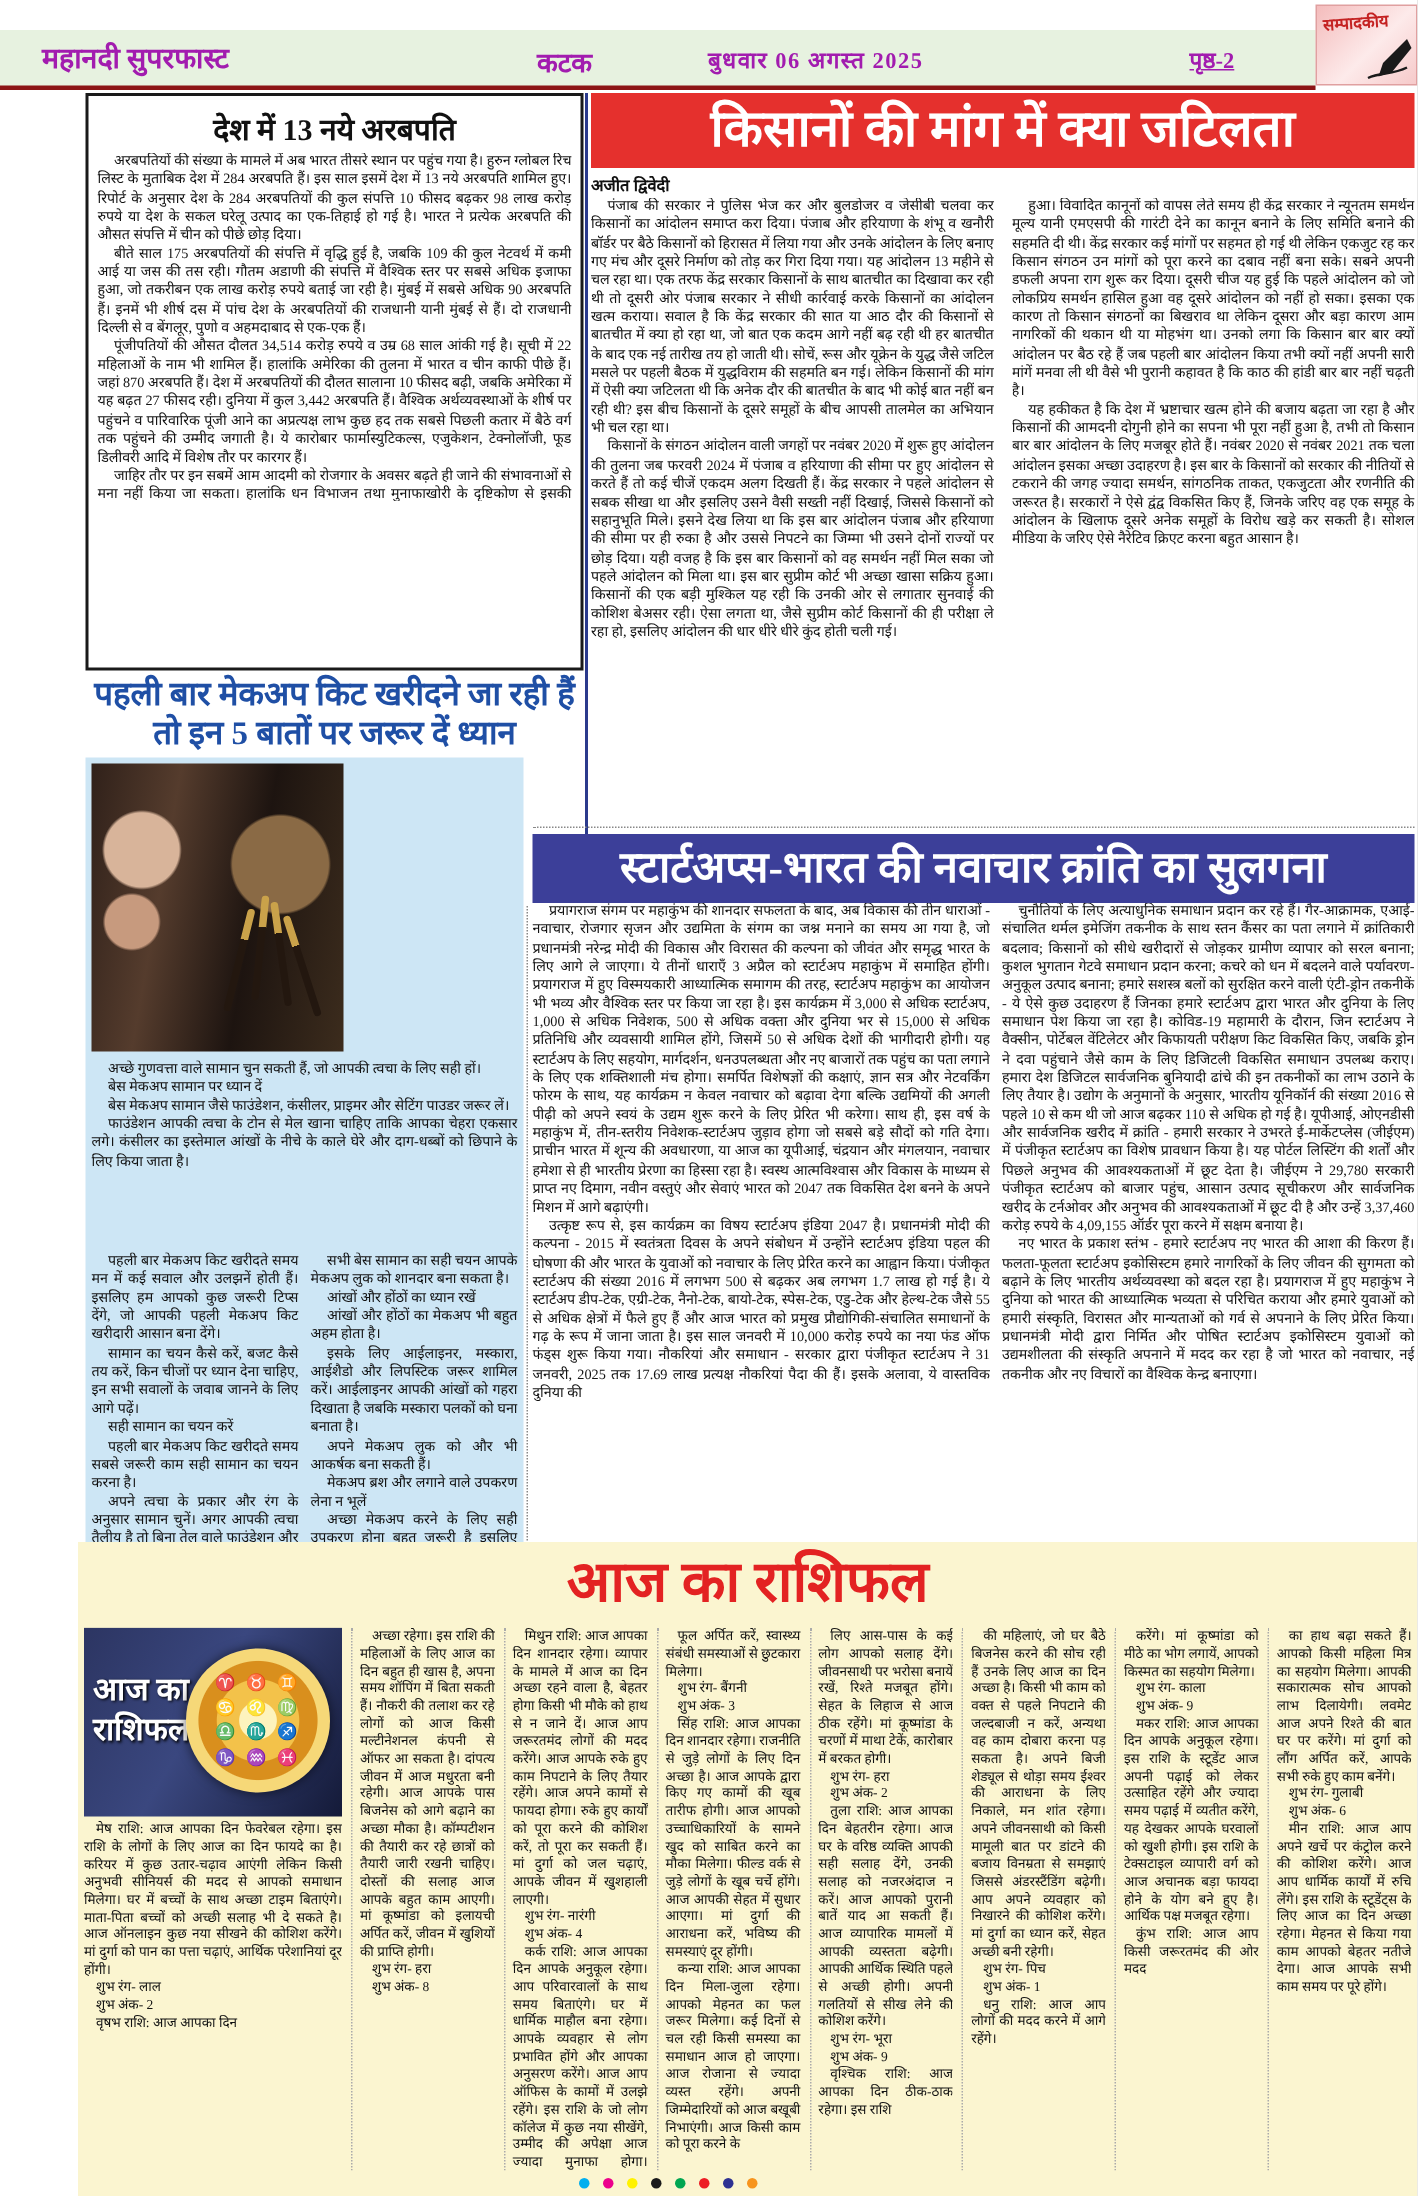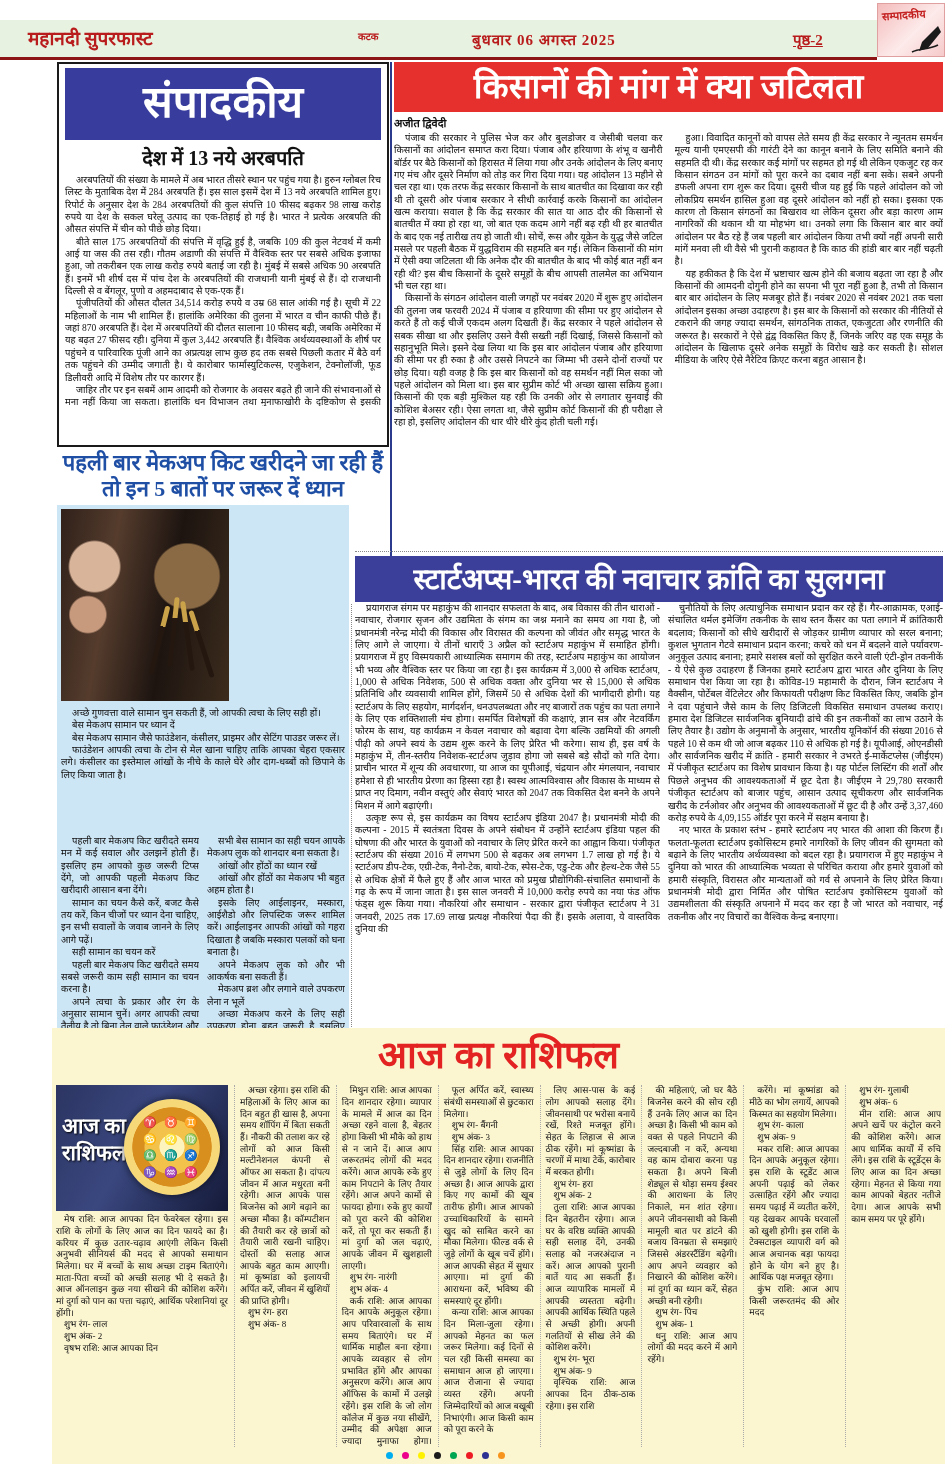--- a/index.html
+++ b/index.html
@@ -1,23 +1,23 @@
 <!DOCTYPE html>
 <html lang="hi"><head>
 <meta charset="utf-8">
 <style>
   html,body{margin:0;padding:0;background:#d8d8d8;}
   .page{position:relative;width:945px;height:1464px;background:#ffffff;overflow:hidden;
         font-family:"Liberation Serif","DejaVu Serif",serif;color:#111;}
   
   .masthead{position:absolute;left:0;top:20px;width:877px;height:37px;background:#e7f2e0;
             border-bottom:3px solid #8c1515;}
-  .masthead span{position:absolute;color:#b91c1c;font-weight:bold;white-space:nowrap;}
+  .masthead span{position:absolute;color:#a21caf;font-weight:bold;white-space:nowrap;}
   .mh-paper{left:28px;top:5px;font-size:19px;}
-  .mh-city{left:358px;top:9px;font-size:10px;}
+  .mh-city{left:358px;top:9px;font-size:18px;}
   .mh-date{left:472px;top:9px;font-size:15px;letter-spacing:1px;}
   .mh-page{left:793px;top:9px;font-size:15px;text-decoration:underline;}
   .section-flag{position:absolute;left:877px;top:3px;width:68px;height:54px;
                 background:linear-gradient(135deg,#f4bcbc,#fdeaea 55%,#f6caca);
                 border:1px solid #e0a0a0;box-sizing:border-box;}
   .section-flag .flag-label{position:absolute;left:4px;top:3px;font-size:11px;font-weight:bold;
                 color:#c42222;transform:rotate(-4deg);}
   .section-flag svg{position:absolute;right:2px;bottom:2px;}
   
   .editorial{position:absolute;left:57px;top:62px;width:332px;height:385px;border:2px solid #1a1a1a;
@@ -100,21 +100,20 @@
   </div>
   <div class="section-flag">
     <span class="flag-label">सम्पादकीय</span>
     <svg width="34" height="30" viewBox="0 0 34 30">
       <path d="M30 2 L14 18 L11 27 L20 24 L33 8 Z" fill="#1a1a1a"></path>
       <path d="M4 28 C12 24 20 26 30 21" stroke="#1a1a1a" stroke-width="1.6" fill="none"></path>
     </svg>
   </div>
 
   <div class="editorial">
-    <div class="ed-banner">संपादकीय</div>
     <div class="ed-headline">देश में 13 नये अरबपति</div>
     <div class="body-text">
         <p class="para">अरबपतियों की संख्या के मामले में अब भारत तीसरे स्थान पर पहुंच गया है। हुरुन ग्लोबल रिच लिस्ट के मुताबिक देश में 284 अरबपति हैं। इस साल इसमें देश में 13 नये अरबपति शामिल हुए। रिपोर्ट के अनुसार देश के 284 अरबपतियों की कुल संपत्ति 10 फीसद बढ़कर 98 लाख करोड़ रुपये या देश के सकल घरेलू उत्पाद का एक-तिहाई हो गई है। भारत ने प्रत्येक अरबपति की औसत संपत्ति में चीन को पीछे छोड़ दिया।</p>
         <p class="para">बीते साल 175 अरबपतियों की संपत्ति में वृद्धि हुई है, जबकि 109 की कुल नेटवर्थ में कमी आई या जस की तस रही। गौतम अडाणी की संपत्ति में वैश्विक स्तर पर सबसे अधिक इजाफा हुआ, जो तकरीबन एक लाख करोड़ रुपये बताई जा रही है। मुंबई में सबसे अधिक 90 अरबपति हैं। इनमें भी शीर्ष दस में पांच देश के अरबपतियों की राजधानी यानी मुंबई से हैं। दो राजधानी दिल्ली से व बेंगलूर, पुणो व अहमदाबाद से एक-एक हैं।</p>
         <p class="para">पूंजीपतियों की औसत दौलत 34,514 करोड़ रुपये व उम्र 68 साल आंकी गई है। सूची में 22 महिलाओं के नाम भी शामिल हैं। हालांकि अमेरिका की तुलना में भारत व चीन काफी पीछे हैं। जहां 870 अरबपति हैं। देश में अरबपतियों की दौलत सालाना 10 फीसद बढ़ी, जबकि अमेरिका में यह बढ़त 27 फीसद रही। दुनिया में कुल 3,442 अरबपति हैं। वैश्विक अर्थव्यवस्थाओं के शीर्ष पर पहुंचने व पारिवारिक पूंजी आने का अप्रत्यक्ष लाभ कुछ हद तक सबसे पिछली कतार में बैठे वर्ग तक पहुंचने की उम्मीद जगाती है। ये कारोबार फार्मास्युटिकल्स, एजुकेशन, टेक्नोलॉजी, फूड डिलीवरी आदि में विशेष तौर पर कारगर हैं।</p>
         <p class="para">जाहिर तौर पर इन सबमें आम आदमी को रोजगार के अवसर बढ़ते ही जाने की संभावनाओं से मना नहीं किया जा सकता। हालांकि धन विभाजन तथा मुनाफाखोरी के दृष्टिकोण से इसकी आलोचना की जानी स्वाभाविक है। क्योंकि अरबपतियों के बढ़ते जाने के बावजूद दुनिया से गरीबी, भुखमरी और बेरोजगारी मिटाने के जमीनी स्तर के प्रयास नाममात्र हुए हैं।</p>
       </div>
   </div>
 
   <div class="vrule-navy"></div>
@@ -247,20 +246,21 @@
           <p class="para">धनु राशि: आज आप लोगों की मदद करने में आगे रहेंगे।</p>
         </div>
       <div class="rf-col">
           <p class="para">करेंगे। मां कूष्मांडा को मीठे का भोग लगायें, आपको किस्मत का सहयोग मिलेगा।</p>
           <p class="para">शुभ रंग- काला</p>
           <p class="para">शुभ अंक- 9</p>
           <p class="para">मकर राशि: आज आपका दिन आपके अनुकूल रहेगा। इस राशि के स्टूडेंट आज अपनी पढ़ाई को लेकर उत्साहित रहेंगे और ज्यादा समय पढ़ाई में व्यतीत करेंगे, यह देखकर आपके घरवालों को खुशी होगी। इस राशि के टेक्सटाइल व्यापारी वर्ग को आज अचानक बड़ा फायदा होने के योग बने हुए है। आर्थिक पक्ष मजबूत रहेगा।</p>
           <p class="para">कुंभ राशि: आज आप किसी जरूरतमंद की ओर मदद</p>
         </div>
       <div class="rf-col">
+          <p class="para">का हाथ बढ़ा सकते हैं। आपको किसी महिला मित्र का सहयोग मिलेगा। आपकी सकारात्मक सोच आपको लाभ दिलायेगी। लवमेट आज अपने रिश्ते की बात घर पर करेंगे। मां दुर्गा को लौंग अर्पित करें, आपके सभी रुके हुए काम बनेंगे।</p>
           <p class="para">शुभ रंग- गुलाबी</p>
           <p class="para">शुभ अंक- 6</p>
           <p class="para">मीन राशि: आज आप अपने खर्चे पर कंट्रोल करने की कोशिश करेंगे। आज आप धार्मिक कार्यों में रुचि लेंगे। इस राशि के स्टूडेंट्स के लिए आज का दिन अच्छा रहेगा। मेहनत से किया गया काम आपको बेहतर नतीजे देगा। आज आपके सभी काम समय पर पूरे होंगे।</p>
         </div>
     </div>
   </div>
 
   <div class="print-marks">
       <span class="pmark" style="background: rgb(0, 174, 239);"></span>
       <span class="pmark" style="background: rgb(236, 0, 140);"></span>

